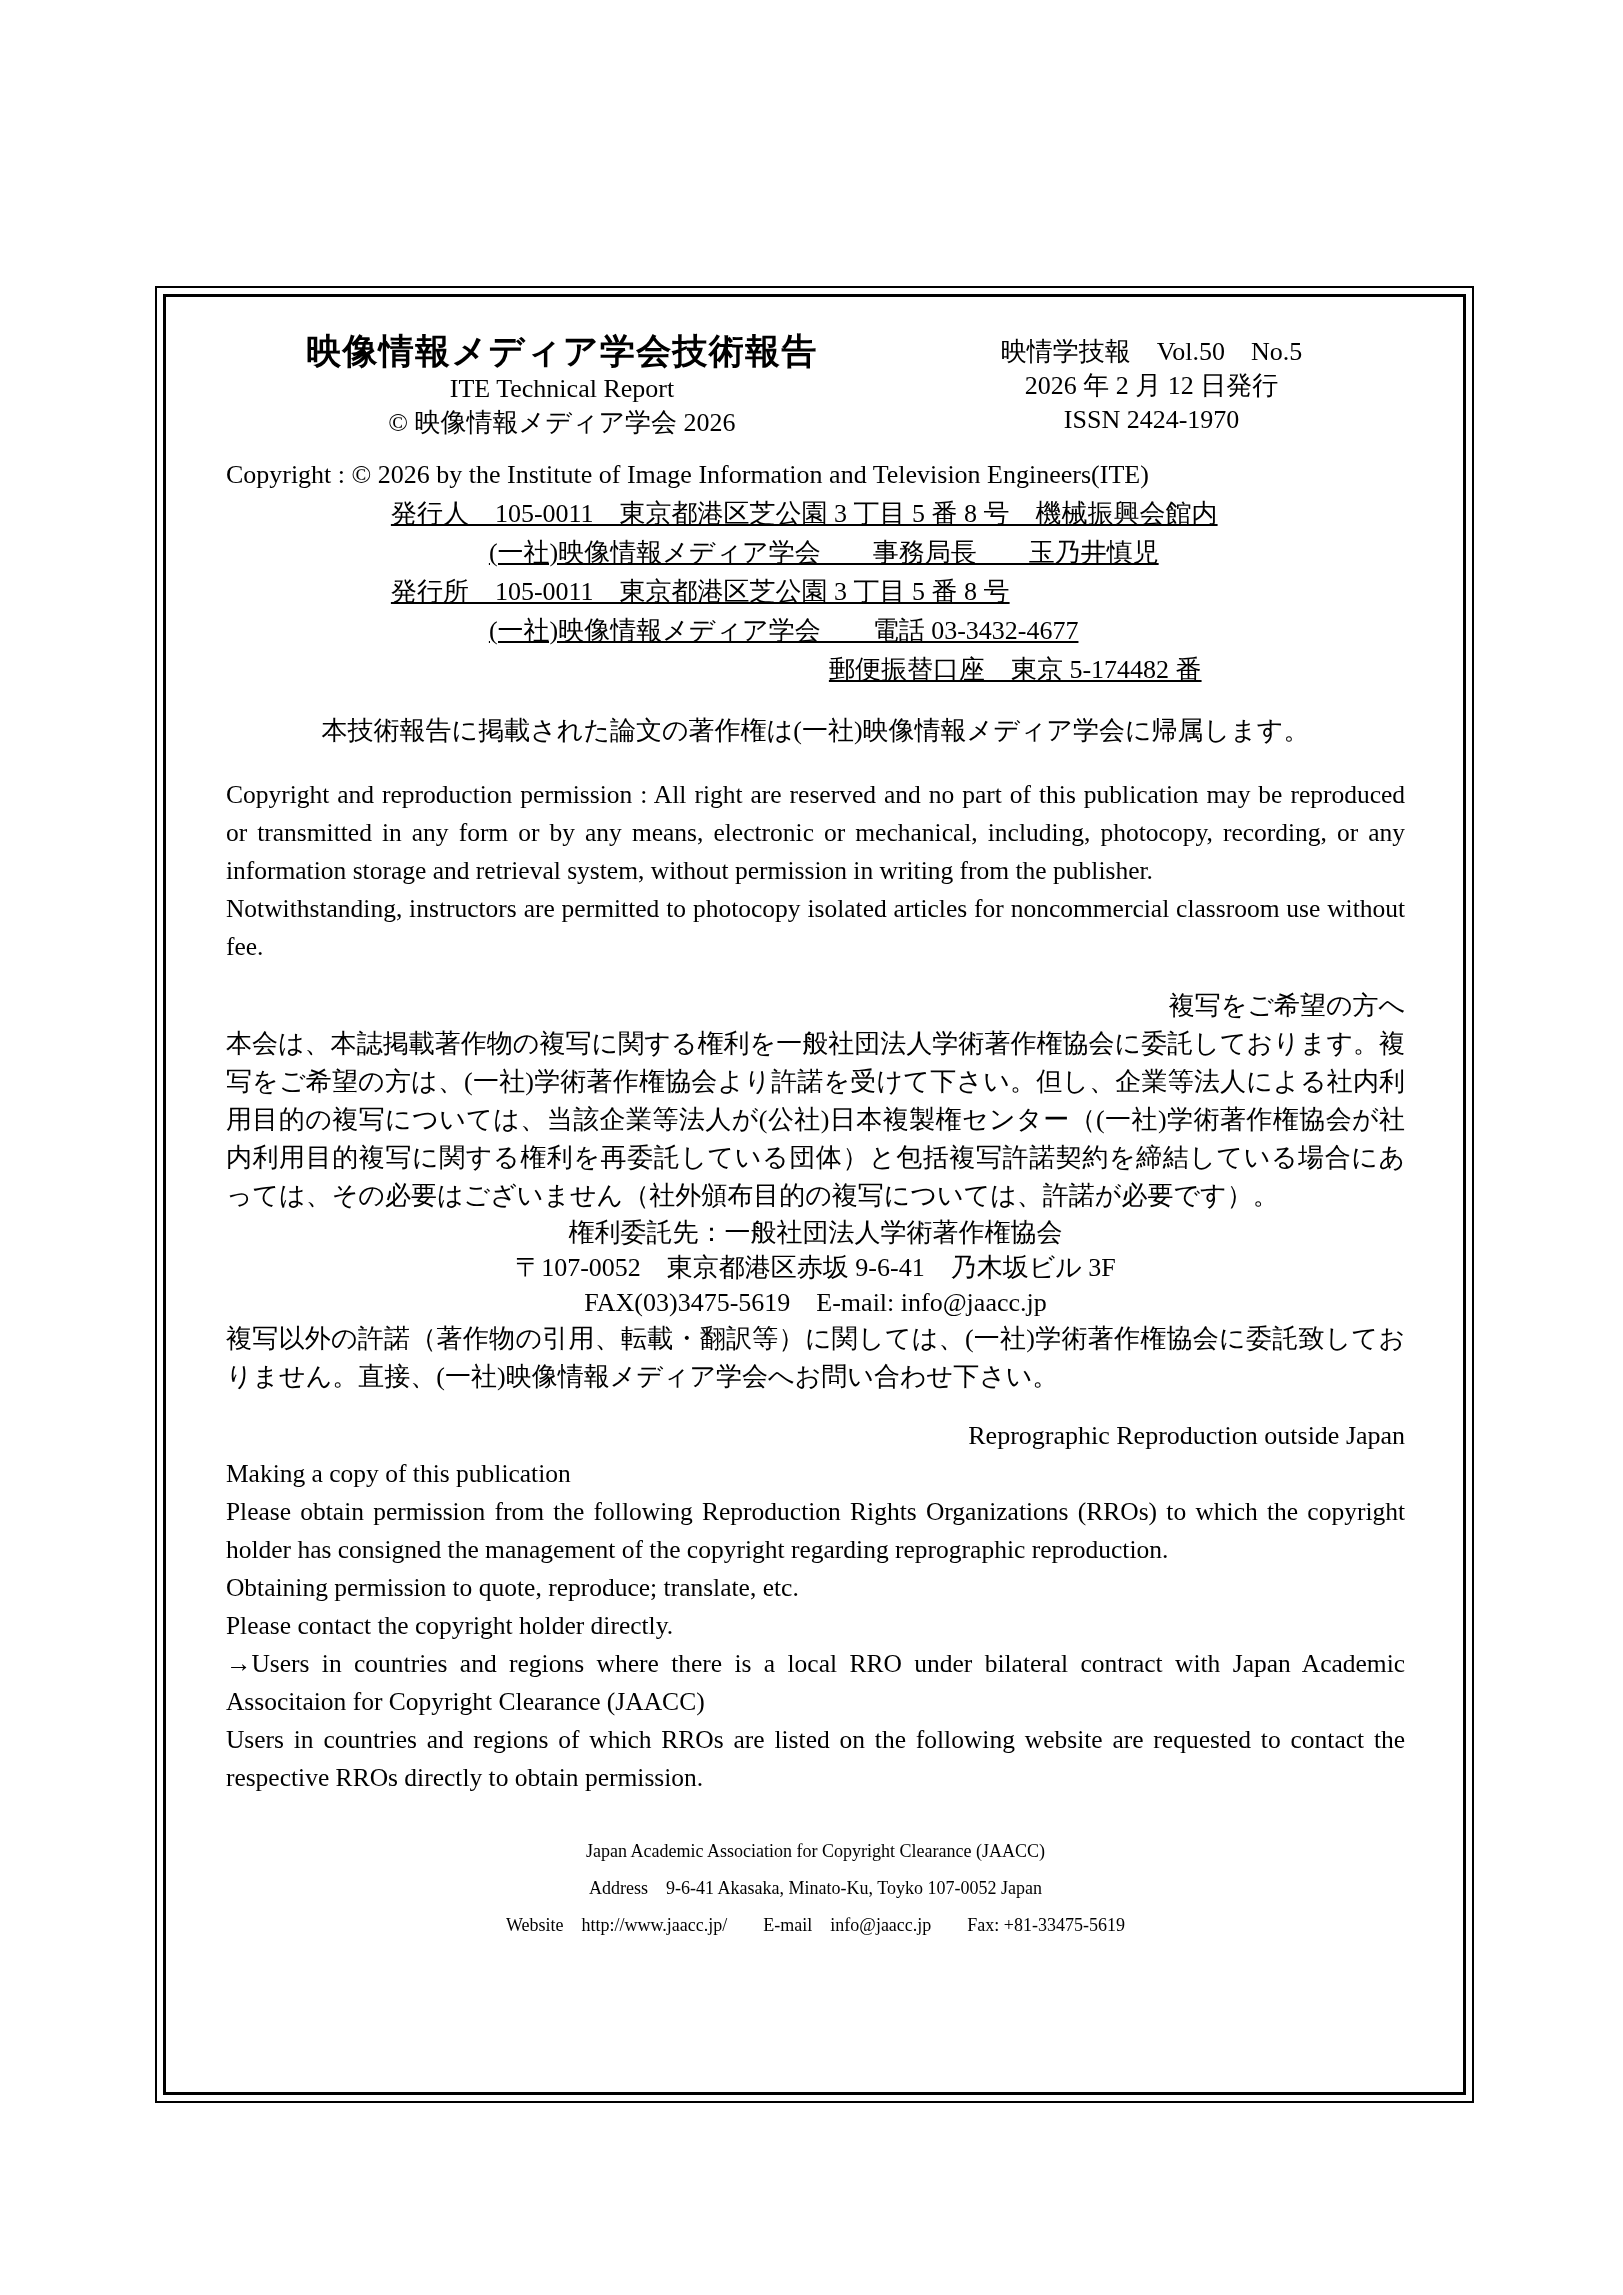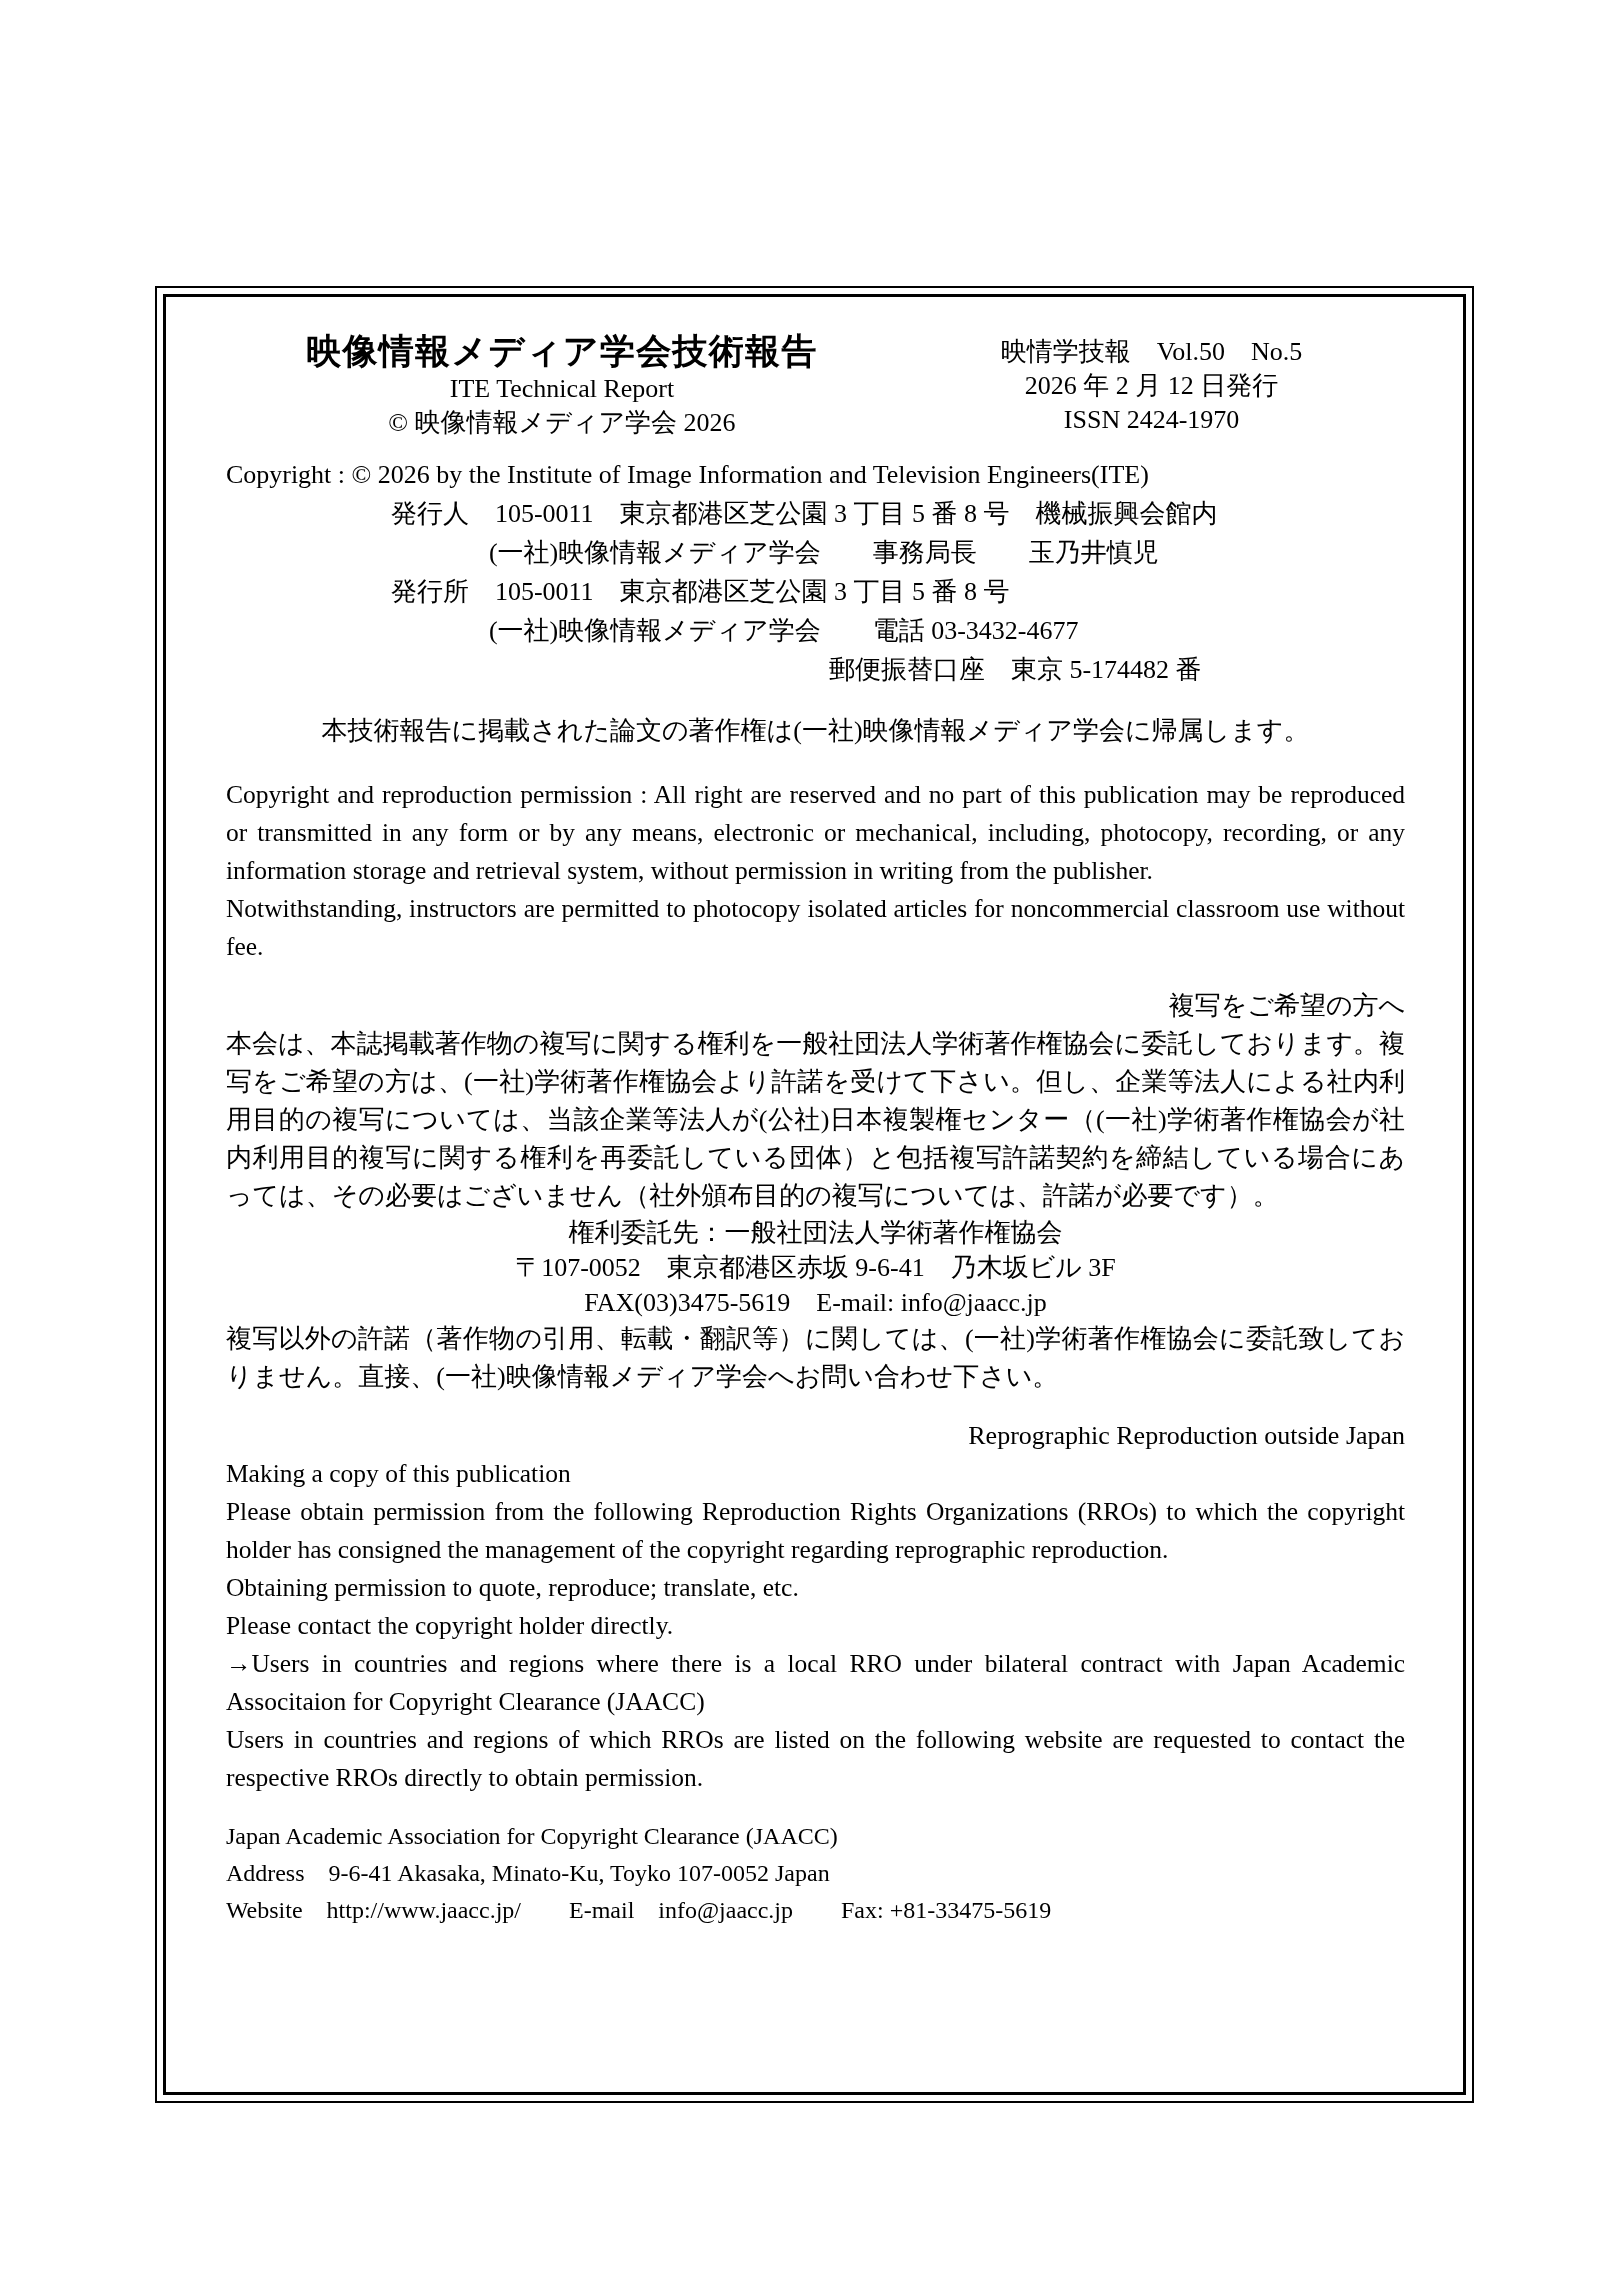--- a/index.html
+++ b/index.html
@@ -37,21 +37,21 @@
   .doc-title {
     font-family: "Liberation Sans", "DejaVu Sans", sans-serif;
     font-weight: bold;
     font-size: 35px;
     line-height: 42px;
     letter-spacing: 1.3px;
   }
   .header-sub { font-size: 26px; line-height: 34px; }
   .header-right .hr-line { font-size: 26px; line-height: 34px; }
   .copyright-line { margin-top: 15.7px; font-size: 26px; line-height: 38px; }
-  .publisher-block { font-size: 26px; line-height: 39px; }
+  .publisher-block { font-size: 26px; line-height: 39px; text-decoration: underline; }
   .indent-1 { padding-left: 165px; }
   .indent-2 { padding-left: 263px; }
   .indent-3 { padding-left: 603px; }
   .para {
     font-size: 25.5px;
     line-height: 38px;
     text-align: justify;
     margin: 0;
   }
   .para-ja {
@@ -64,21 +64,21 @@
   .centered { text-align: center; }
   .ja-belongs { margin-top: 23.6px; font-size: 26px; line-height: 38px; }
   .en-copyright { margin-top: 26px; }
   .section-heading {
     margin-top: 21px;
     font-size: 26px;
     line-height: 38px;
     text-align: right;
   }
   .consignee-block { text-align: center; font-size: 26px; line-height: 35px; }
-  .jaacc-block { margin-top: 21px; font-size: 24px; line-height: 37px; }
+  .jaacc-block { margin-top: 36px; font-size: 18px; line-height: 37px; text-align: center; }
 </style>
 </head>
 <body>
 
 <div class="page">
   <div class="frame-outer">
     <div class="frame-inner">
 
       <div class="header-row">
         <div class="header-left">

